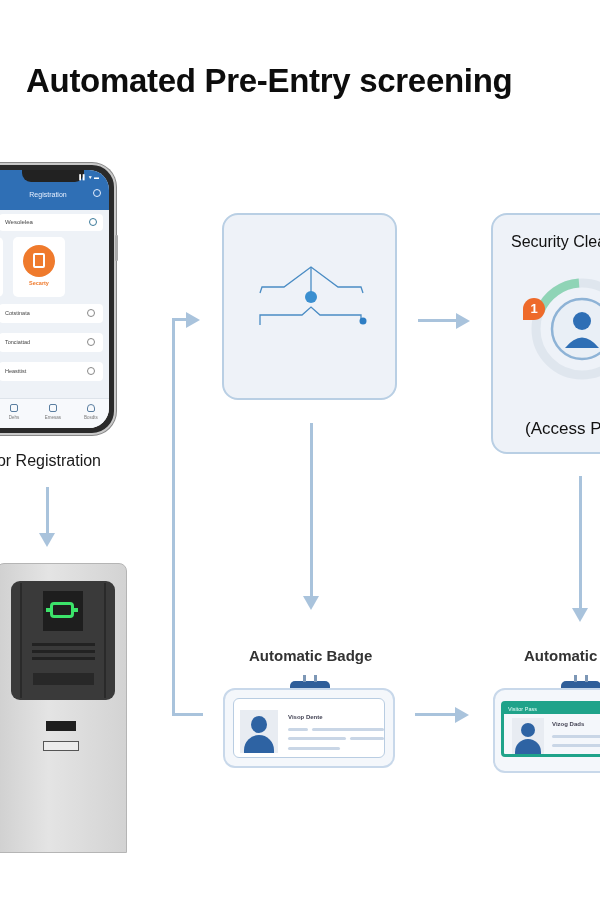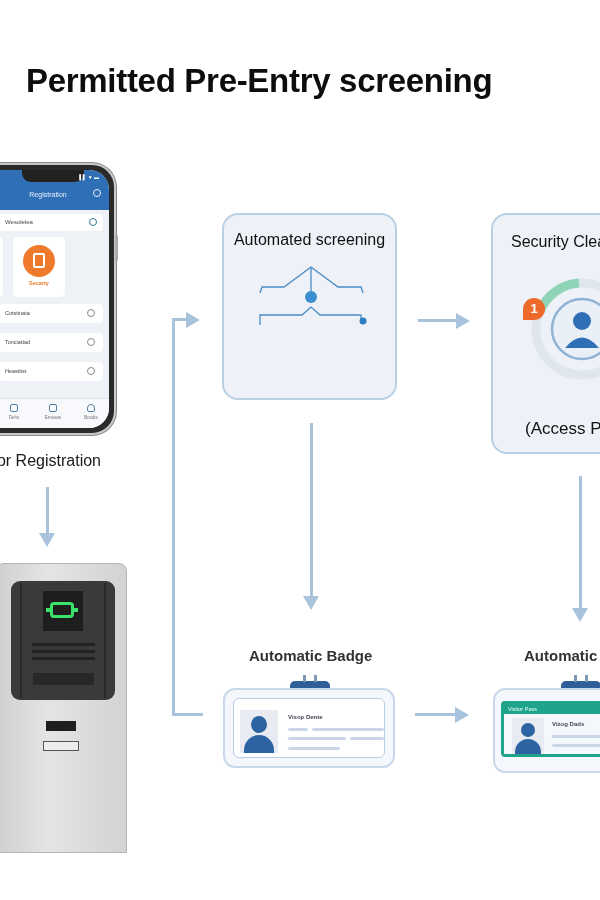--- a/index.html
+++ b/index.html
@@ -70,21 +70,21 @@
   .photo .head { position: absolute; left: 11px; top: 6px; width: 16px; height: 17px; background: #2e63a3; border-radius: 50%; }
   .photo .body { position: absolute; left: 4px; top: 25px; width: 30px; height: 24px; background: #2e63a3; border-radius: 15px 15px 0 0; }
   .b-name { position: absolute; font-size: 6px; font-weight: bold; color: #445; white-space: nowrap; }
   .b-line { position: absolute; height: 3px; background: #c9d6e6; border-radius: 2px; }
   .teal-head { position: absolute; left: 6px; top: 11px; right: -2px; height: 56px; border: 3px solid #1fa38a; border-radius: 4px; }
   .teal-bar { position: absolute; left: 0; right: 0; top: 0; height: 10px; background: #1fa38a; font-size: 5.5px; color: #e7fff8; padding: 2px 0 0 4px; white-space: nowrap; }
 </style>
 </head>
 <body>
 
-<div class="title">Permitted Pre-Entry screening</div>
+<div class="title">Automated Pre-Entry screening</div>
 
 <div class="phone">
   <div class="side-btn"></div>
   <div class="phone-screen">
     <div class="phone-header">
       <div class="notch"></div>
       <div class="phone-status">▌▌ ▼ ▬</div>
       <div class="phone-title">Registration</div>
       <div class="phone-refresh"></div>
     </div>
@@ -151,21 +151,20 @@
   <div class="kiosk-card"></div>
   <div class="kiosk-tray"></div>
 </div>
 
 <div class="line" style="left:172px;top:318px;width:3px;height:398px;"></div>
 <div class="line" style="left:172px;top:318px;width:16px;height:3px;"></div>
 <div class="ahead-right" style="left:186px;top:312px;"></div>
 <div class="line" style="left:172px;top:713px;width:31px;height:3px;"></div>
 
 <div class="card" style="left:222px;top:213px;width:175px;height:187px;">
-  <div class="card-title">Automated screening</div>
   <svg class="net" width="175" height="187">
     <g fill="none" stroke="#4a8cc4" stroke-width="1.3">
       <polyline points="36,78 38,72 60,72 87,52 114,72 137,72 139,78"></polyline>
       <line x1="87" y1="52" x2="87" y2="82"></line>
       <polyline points="36,110 36,100 78,100 87,92 96,100 137,100 137,106"></polyline>
     </g>
     <circle cx="87" cy="82" r="6" fill="#3b8fd0"></circle>
     <circle cx="139" cy="106" r="3.5" fill="#2e7ec4"></circle>
   </svg>
 </div>

